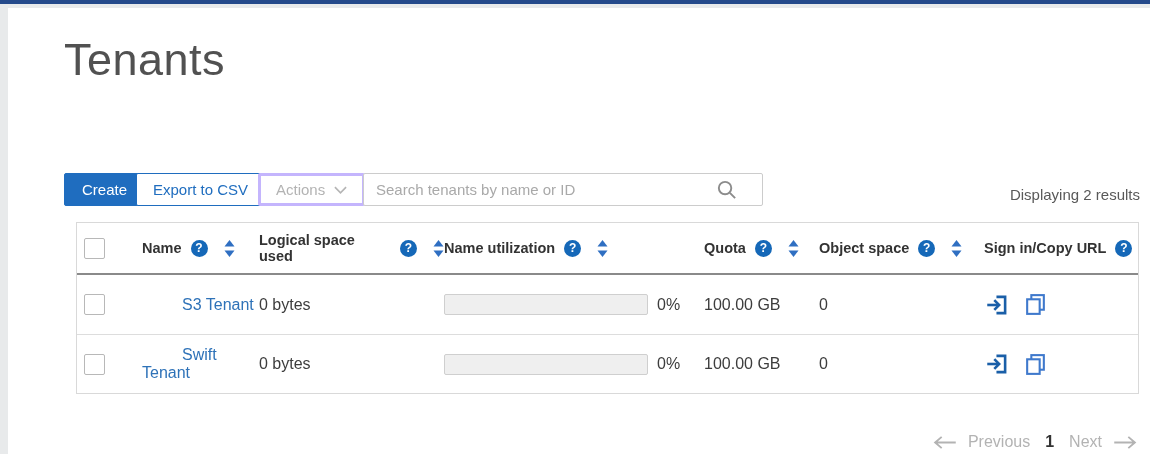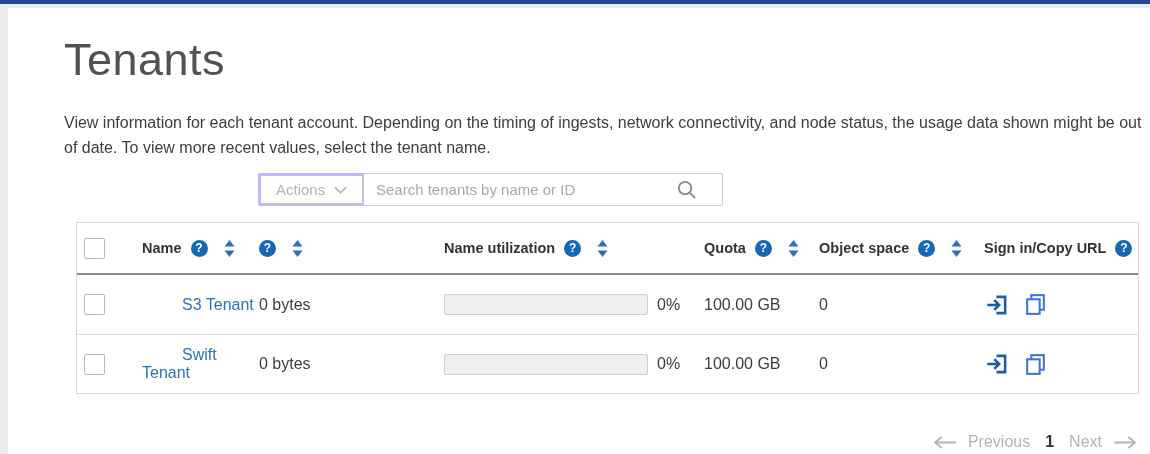--- a/index.html
+++ b/index.html
@@ -15,21 +15,21 @@
                 line-height:25px; color:#3d3d3d; }
 
   
   .btn { position:absolute; top:165px; height:33px; font-size:15px; border-radius:2px;
          display:inline-flex; align-items:center; justify-content:center; cursor:pointer;
          font-family:"Liberation Sans", sans-serif; background:#fff; }
   .btn-create  { left:56px;  padding:0 17px; background:#1f6dbf; color:#ffffff; border:1px solid #1f6dbf; }
   .btn-export  { left:128px; padding:0 16px; color:#1f6dbf; border:1px solid #1f6dbf; }
   .btn-actions { left:250px; padding:0 15px; color:#b3b3b3; border:3px solid #c4b5fd; gap:9px; cursor:default; }
 
-  .search-wrap { position:absolute; left:355px; top:165px; width:360px; height:33px; }
+  .search-wrap { position:absolute; left:355px; top:165px; width:400px; height:33px; }
   .search-wrap input { width:100%; height:100%; border:1px solid #cccccc; border-radius:2px;
                        padding:0 40px 0 12px; font-size:15px; color:#3d3d3d;
                        font-family:"Liberation Sans", sans-serif; outline:none; }
   .search-wrap input::placeholder { color:#a9a9a9; }
   .search-icon { position:absolute; right:25px; top:5px; cursor:pointer; }
 
   .results { position:absolute; right:10px; top:178px; font-size:15px; color:#595959; }
 
   
   .tenants-table { position:absolute; left:68px; top:214px; width:1063px;
@@ -67,59 +67,62 @@
   .pagination svg { cursor:pointer; }
 </style>
 </head>
 <body>
 
 <div class="topbar"></div>
 
 <div class="panel">
 
   <h1 class="page-title">Tenants</h1>
-  <p class="page-desc">View information for each tenant account. Depending on the timing of ingests, network connectivity, and node status, the usage data shown might be out of date. To view more recent values, select the tenant name.</p>
-
+
+  <button class="btn btn-create">Create</button>
+  <button class="btn btn-export">Export to CSV</button>
   <button class="btn btn-actions">
     <span>Actions</span>
     <span style="display:inline-flex;">
       <svg viewBox="0 0 14 8" width="13" height="8">
           <path d="M1 1 L7 7 L13 1" fill="none" stroke="#b5b5b5" stroke-width="1.8"></path>
         </svg>
     </span>
   </button>
 
   <div class="search-wrap">
     <input type="text" placeholder="Search tenants by name or ID" style="">
     <span class="search-icon">
       <svg viewBox="0 0 24 24" width="23" height="23">
         <circle cx="10.5" cy="10.5" r="6.5" fill="none" stroke="#8c8c8c" stroke-width="2"></circle>
         <path d="M15.5 15.5 L21 21" stroke="#8c8c8c" stroke-width="2"></path>
       </svg>
     </span>
   </div>
 
+  <div class="results">Displaying 2 results</div>
 
   <div class="tenants-table">
 
     <div class="grid-row thead">
       <div class="cell-check">
         <div class="checkbox"></div>
       </div>
       <div class="hcell">
         <span>Name</span>
         <span class="help-icon">?</span>
         <span class="sort-icon">
           <svg viewBox="0 0 11 17" width="11" height="17">
               <path d="M5.5 0 L10.5 6.5 H0.5 Z" fill="#2f6fc2"></path>
               <path d="M0.5 10.5 H10.5 L5.5 17 Z" fill="#2f6fc2"></path>
             </svg>
         </span>
       </div>
       <div class="hcell">
+        <span>Logical space used</span>
         <span class="help-icon">?</span>
         <span class="sort-icon">
           <svg viewBox="0 0 11 17" width="11" height="17">
               <path d="M5.5 0 L10.5 6.5 H0.5 Z" fill="#2f6fc2"></path>
               <path d="M0.5 10.5 H10.5 L5.5 17 Z" fill="#2f6fc2"></path>
             </svg>
         </span>
       </div>
       <div class="hcell">
         <span>Name utilization</span>

